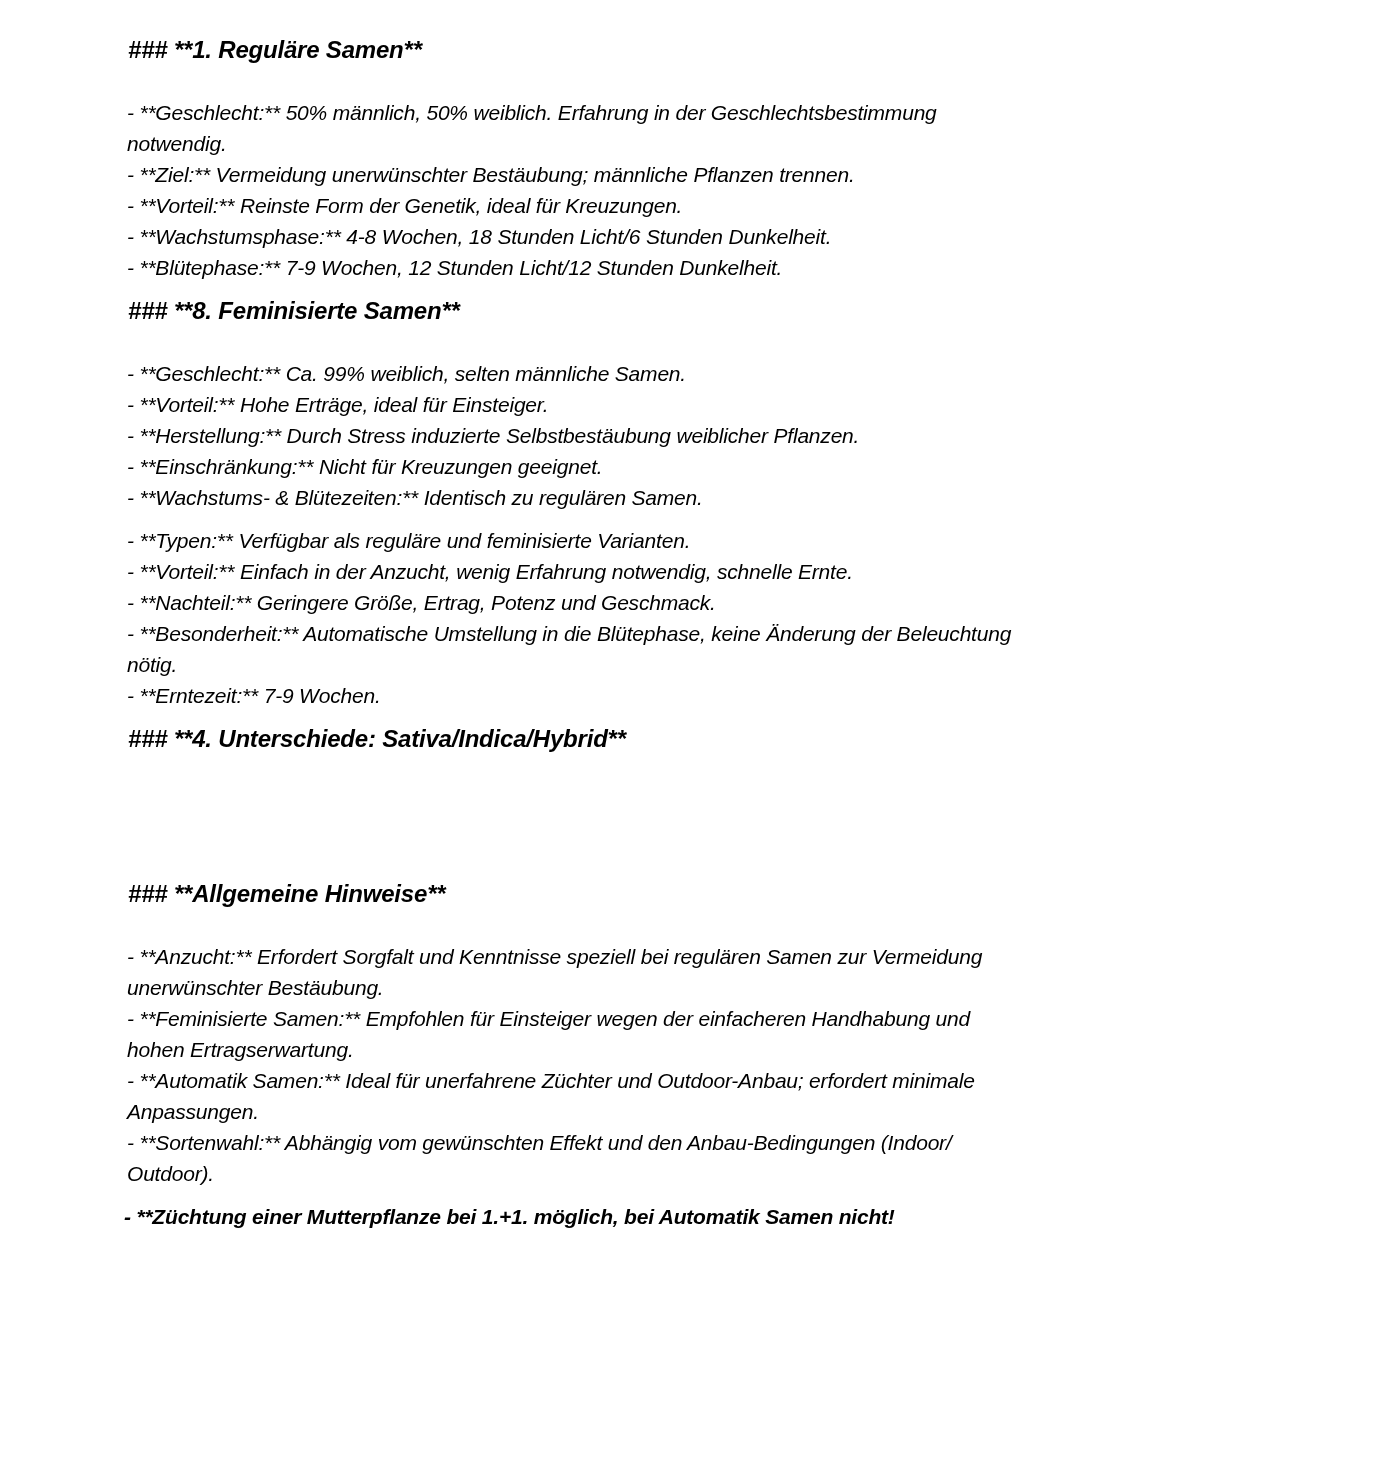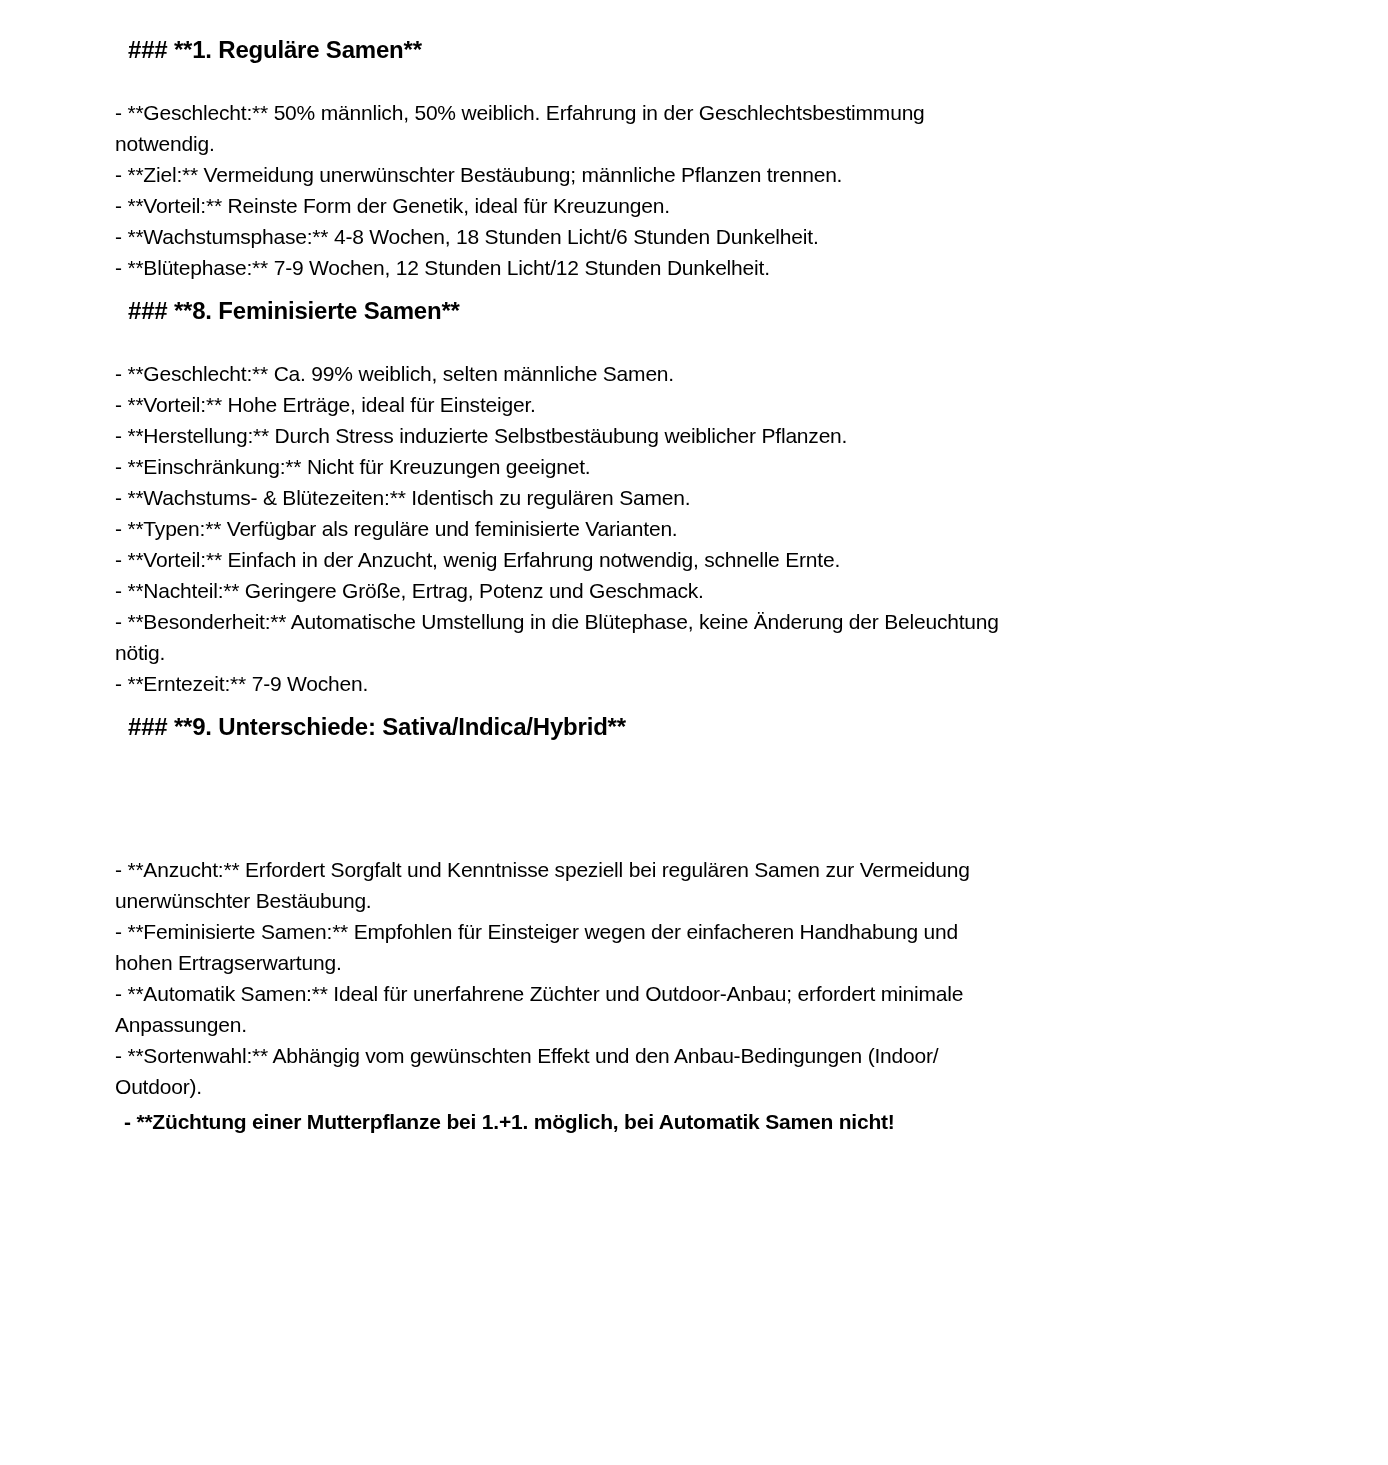--- a/index.html
+++ b/index.html
@@ -11,35 +11,36 @@
     width: 1388px;
     height: 1465px;
     font-family: "Liberation Sans", "DejaVu Sans", sans-serif;
     color: #000000;
     overflow: hidden;
   }
   .doc {
     box-sizing: border-box;
     padding: 22px 30px 0 115px;
     width: 1148px;
+    font-style: italic;
   }
   .sec { margin: 0; }
   .h {
     font-size: 24px;
     line-height: 28px;
     font-weight: bold;
     margin: 14px 0 33px 0;
     text-indent: 13px;
     letter-spacing: -0.2px;
   }
   .p {
     font-size: 21px;
     line-height: 31px;
     font-weight: normal;
-    margin: 0;
+    margin: 12px;
     white-space: pre-line;
     letter-spacing: -0.2px;
     max-width: 1250px;
   }
   .gap {
     height: 80px;
   }
   .footer-note {
     font-size: 21px;
     line-height: 31px;
@@ -77,26 +78,27 @@
   <section class="sec">
     <div class="p">- **Typen:** Verfügbar als reguläre und feminisierte Varianten.
 - **Vorteil:** Einfach in der Anzucht, wenig Erfahrung notwendig, schnelle Ernte.
 - **Nachteil:** Geringere Größe, Ertrag, Potenz und Geschmack.
 - **Besonderheit:** Automatische Umstellung in die Blütephase, keine Änderung der Beleuchtung
 nötig.
 - **Erntezeit:** 7-9 Wochen.</div>
   </section>
 
   <section class="sec">
-    <h3 class="h">### **9. Unterschiede: Sativa/Indica/Hybrid**</h3>
+    <h3 class="h">### **4. Unterschiede: Sativa/Indica/Hybrid**</h3>
   </section>
 
   <div class="gap"></div>
 
   <section class="sec">
+    <h3 class="h">### **Allgemeine Hinweise**</h3>
     <div class="p">- **Anzucht:** Erfordert Sorgfalt und Kenntnisse speziell bei regulären Samen zur Vermeidung
 unerwünschter Bestäubung.
 - **Feminisierte Samen:** Empfohlen für Einsteiger wegen der einfacheren Handhabung und
 hohen Ertragserwartung.
 - **Automatik Samen:** Ideal für unerfahrene Züchter und Outdoor-Anbau; erfordert minimale
 Anpassungen.
 - **Sortenwahl:** Abhängig vom gewünschten Effekt und den Anbau-Bedingungen (Indoor/
 Outdoor).</div>
   </section>
 

